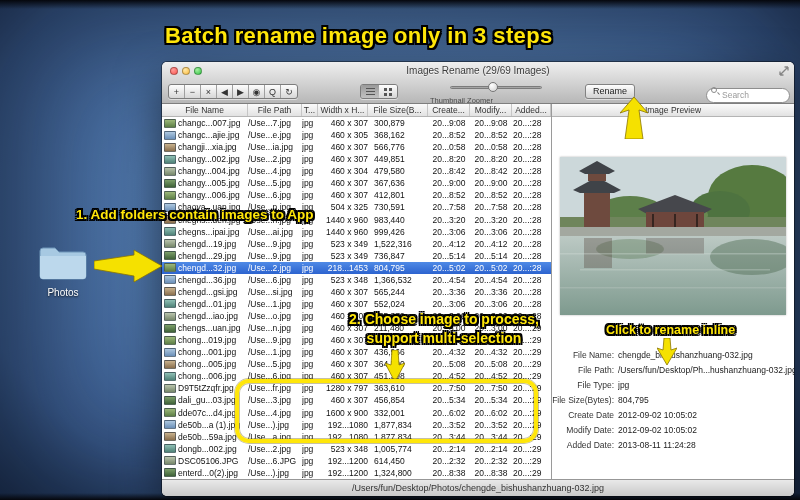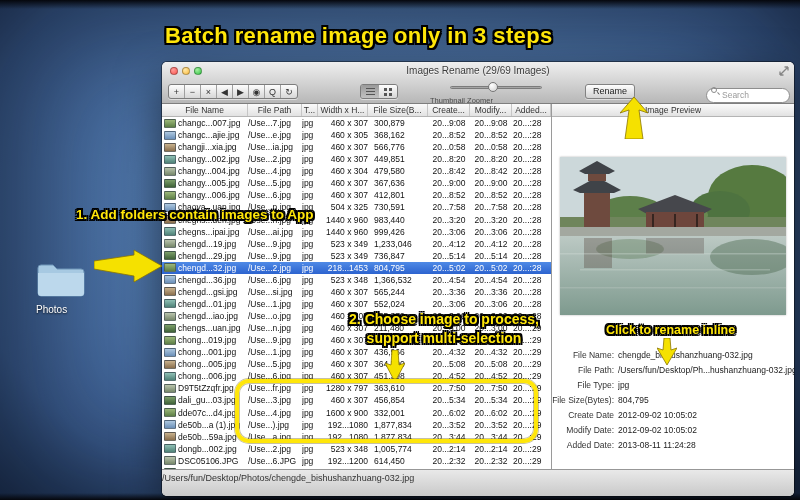--- a/index.html
+++ b/index.html
@@ -21,21 +21,21 @@
   .ann-title{left:165px;top:23px;font-size:22px;letter-spacing:.4px}
   .ann-step1{left:76px;top:207px;font-size:13.5px}
   .ann-step2{left:331px;top:310px;width:226px;text-align:center;font-size:14px;line-height:19px}
   .ann-step3{left:563px;top:136px;font-size:12px}
   .ann-inline{left:606px;top:323px;font-size:12.5px}
   .arrow{position:absolute;z-index:60}
   .sel-box{position:absolute;z-index:60;left:235px;top:379px;width:303px;height:64px;
     border:4px solid var(--annotation,#ffe609);border-radius:14px;box-shadow:0 0 0 1px rgba(90,75,0,.35), inset 0 0 0 1px rgba(90,75,0,.35)}
 
   
-  .folder{position:absolute;left:36px;top:260px;width:54px;z-index:8;text-align:left}
+  .folder{position:absolute;left:36px;top:243px;width:54px;z-index:8;text-align:center}
   .folder-label{display:block;margin-top:2px;font-size:10px;color:#fff;text-shadow:0 1px 2px rgba(0,0,0,.8)}
 
   
   .window{position:absolute;left:162px;top:62px;width:632px;height:434px;z-index:10;
     border-radius:5px;background:#fff;
     box-shadow:0 18px 45px rgba(0,0,0,.55),0 0 0 1px rgba(0,0,0,.4)}
   .chrome{height:42px;border-radius:5px 5px 0 0;border-bottom:1px solid #7e7e7e;
     background:linear-gradient(#efefef,#b7b7b7);position:relative}
   .titlebar{height:17px;position:relative}
   .win-title{position:absolute;left:0;right:0;top:3px;text-align:center;font-size:10px;color:#3c3c3c;text-shadow:0 1px 0 rgba(255,255,255,.6)}
@@ -101,23 +101,23 @@
 
   .preview-pane{flex:1;background:#fff;border-left:1px solid #9a9a9a;display:flex;flex-direction:column;position:relative}
   .preview-header{height:13px;flex:0 0 13px;background:linear-gradient(#fbfbfb,#e2e2e2);
     border-bottom:1px solid #b4b4b4;font-size:8.5px;color:#333;text-align:center;line-height:12px}
   .photo{position:absolute;left:8px;top:53px;width:226px;height:158px;box-shadow:0 0 2px rgba(0,0,0,.3)}
   .details{position:absolute;left:0;right:0;top:243px}
   .drow{display:flex;height:15px;align-items:center;font-size:8.5px;color:#222}
   .dlabel{width:66px;text-align:right;padding-right:4px;color:#333}
   .dvalue{flex:1;white-space:nowrap;overflow:hidden}
 
-  .statusbar{position:absolute;left:0;right:0;bottom:0;height:27px;border-radius:0 0 5px 5px;
+  .statusbar{position:absolute;left:0;right:0;bottom:0;height:17px;border-radius:0 0 5px 5px;
     background:linear-gradient(#e9e9e9,#c9c9c9);border-top:1px solid #979797;
-    font-size:9px;color:#333;text-align:left;line-height:16px;overflow:hidden;white-space:nowrap}
+    font-size:9px;color:#333;text-align:center;line-height:16px;overflow:hidden;white-space:nowrap}
 </style>
 </head>
 <body>
 
 <div class="stage">
   <div class="vignette"></div>
   <div class="edge-top"></div>
   <div class="edge-bottom"></div>
 
   <div class="folder">
@@ -317,21 +317,21 @@
               <div class="cell c-added">20...:28</div>
             </div>
             <div class="tr">
               <div class="cell c-thumb">
                 <span class="thumb t4"></span>
               </div>
               <div class="cell c-name">chengd...19.jpg</div>
               <div class="cell c-path">/Use...9.jpg</div>
               <div class="cell c-type">jpg</div>
               <div class="cell c-dims">523 x 349</div>
-              <div class="cell c-size">1,233,046</div>
+              <div class="cell c-size">1,522,316</div>
               <div class="cell c-create">20...4:12</div>
               <div class="cell c-modify">20...4:12</div>
               <div class="cell c-added">20...:28</div>
             </div>
             <div class="tr">
               <div class="cell c-thumb">
                 <span class="thumb t5"></span>
               </div>
               <div class="cell c-name">chengd...29.jpg</div>
               <div class="cell c-path">/Use...9.jpg</div>

